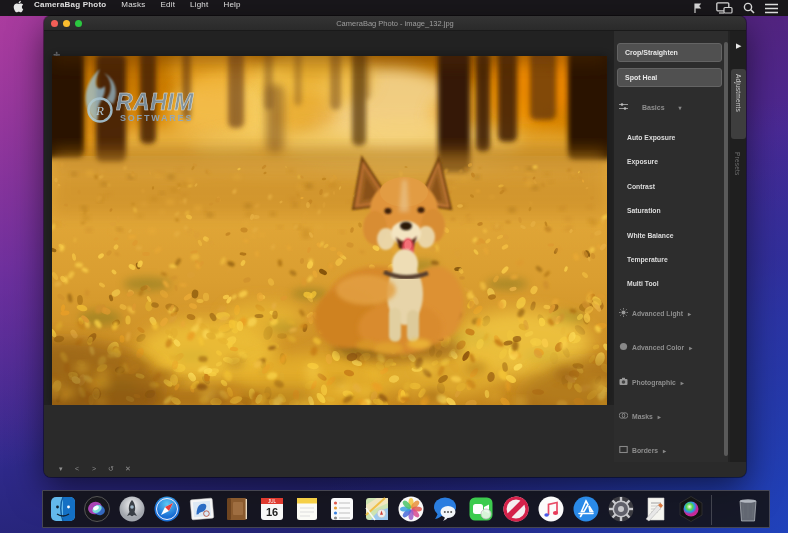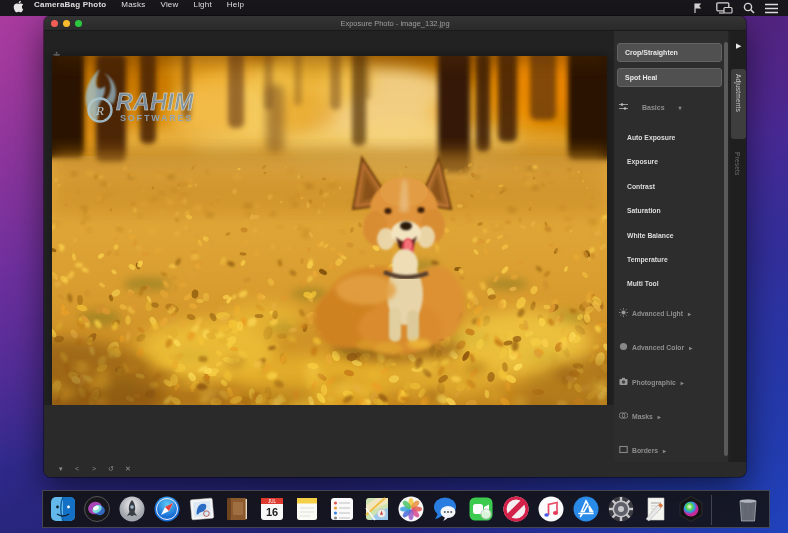--- a/index.html
+++ b/index.html
@@ -47,21 +47,21 @@
 #dsep{position:absolute;left:668px;top:4px;width:1px;height:30px;background:rgba(200,200,200,.25)}
 </style></head>
 <body>
 <div id="desk"></div>
 <div id="menubar">
     <svg id="apple" width="11" height="13" viewBox="0 0 16 19">
       <path fill="#e8e8e8" d="M12.9,10.1c0-2.2,1.8-3.2,1.9-3.3c-1-1.5-2.6-1.7-3.2-1.7c-1.4-0.1-2.7,0.8-3.4,0.8C7.6,5.9,6.5,5.1,5.3,5.1C3.9,5.2,2.5,6,1.7,7.3c-1.5,2.6-0.4,6.5,1.1,8.6c0.7,1 1.6,2.2 2.7,2.1c1.1,0,1.5-0.7,2.8-0.7c1.3,0,1.7,0.7,2.8,0.7c1.2,0,1.9-1,2.6-2.1c0.8-1.2,1.2-2.4,1.2-2.5C14.9,13.4,12.9,12.6,12.9,10.1z M10.7,3.7c0.6-0.7,1-1.7,0.9-2.7c-0.9,0-1.9,0.6-2.5,1.3C8.5,3,8,4,8.1,5C9.1,5.1,10.1,4.5,10.7,3.7z"></path>
     </svg>
     <span class="mb b">CameraBag Photo</span>
     <span class="mb">Masks</span>
-    <span class="mb">View</span>
+    <span class="mb">Edit</span>
     <span class="mb">Light</span>
     <span class="mb">Help</span>
     <div id="mright">
       <svg width="13" height="11" viewBox="0 0 13 11">
         <path d="M2,10 L2,1 L7,1 L5.5,3 L7,5 L2,5" fill="none" stroke="#ddd" stroke-width="1.2"></path>
         <path d="M2,1 L7,1 L5.5,3 L7,5 L2,5 Z" fill="#ddd"></path>
       </svg>
       <svg width="17" height="12" viewBox="0 0 17 12">
         <rect x="0.8" y="0.8" width="12" height="8" rx="1" fill="none" stroke="#ddd" stroke-width="1.3"></rect>
         <rect x="8" y="5.5" width="8" height="5.5" rx="1" fill="#1a181c" stroke="#ddd" stroke-width="1.2"></rect>
@@ -1172,21 +1172,21 @@
    <span style="left:15px">▾</span>
       <span style="left:31px">&lt;</span>
       <span style="left:48px">&gt;</span>
    <span style="left:64px">↺</span>
       <span style="left:81px">✕</span>
  </div>
  <div id="tbar">
   <div class="tl" style="left:7px;background:#f35f57"></div>
   <div class="tl" style="left:19px;background:#fbbd2e"></div>
   <div class="tl" style="left:31px;background:#2bc840"></div>
-  <div id="title">Exposure Photo - image_132.jpg</div>
+  <div id="title">CameraBag Photo - image_132.jpg</div>
  </div>
 </div>
 <div id="dock">
     <div class="dicon" style="left:6px"><svg width="28" height="28" viewBox="0 0 28 28">
         <rect x="2" y="2" width="24" height="24" rx="5" fill="#63b9ec"></rect>
         <path d="M14,2 h7 a5,5 0 0 1 5,5 v14 a5,5 0 0 1 -5,5 h-7 Z" fill="#1470c4"></path>
         <path d="M14,2 C11,8 11,18 14,26" stroke="#0d5aa0" stroke-width="1.4" fill="none"></path>
         <circle cx="8.5" cy="12" r="1.4" fill="#123"></circle>
         <circle cx="19.5" cy="12" r="1.4" fill="#fff"></circle>
         <path d="M8,19 Q14,23 20,19" stroke="#123" stroke-width="1.4" fill="none"></path>

